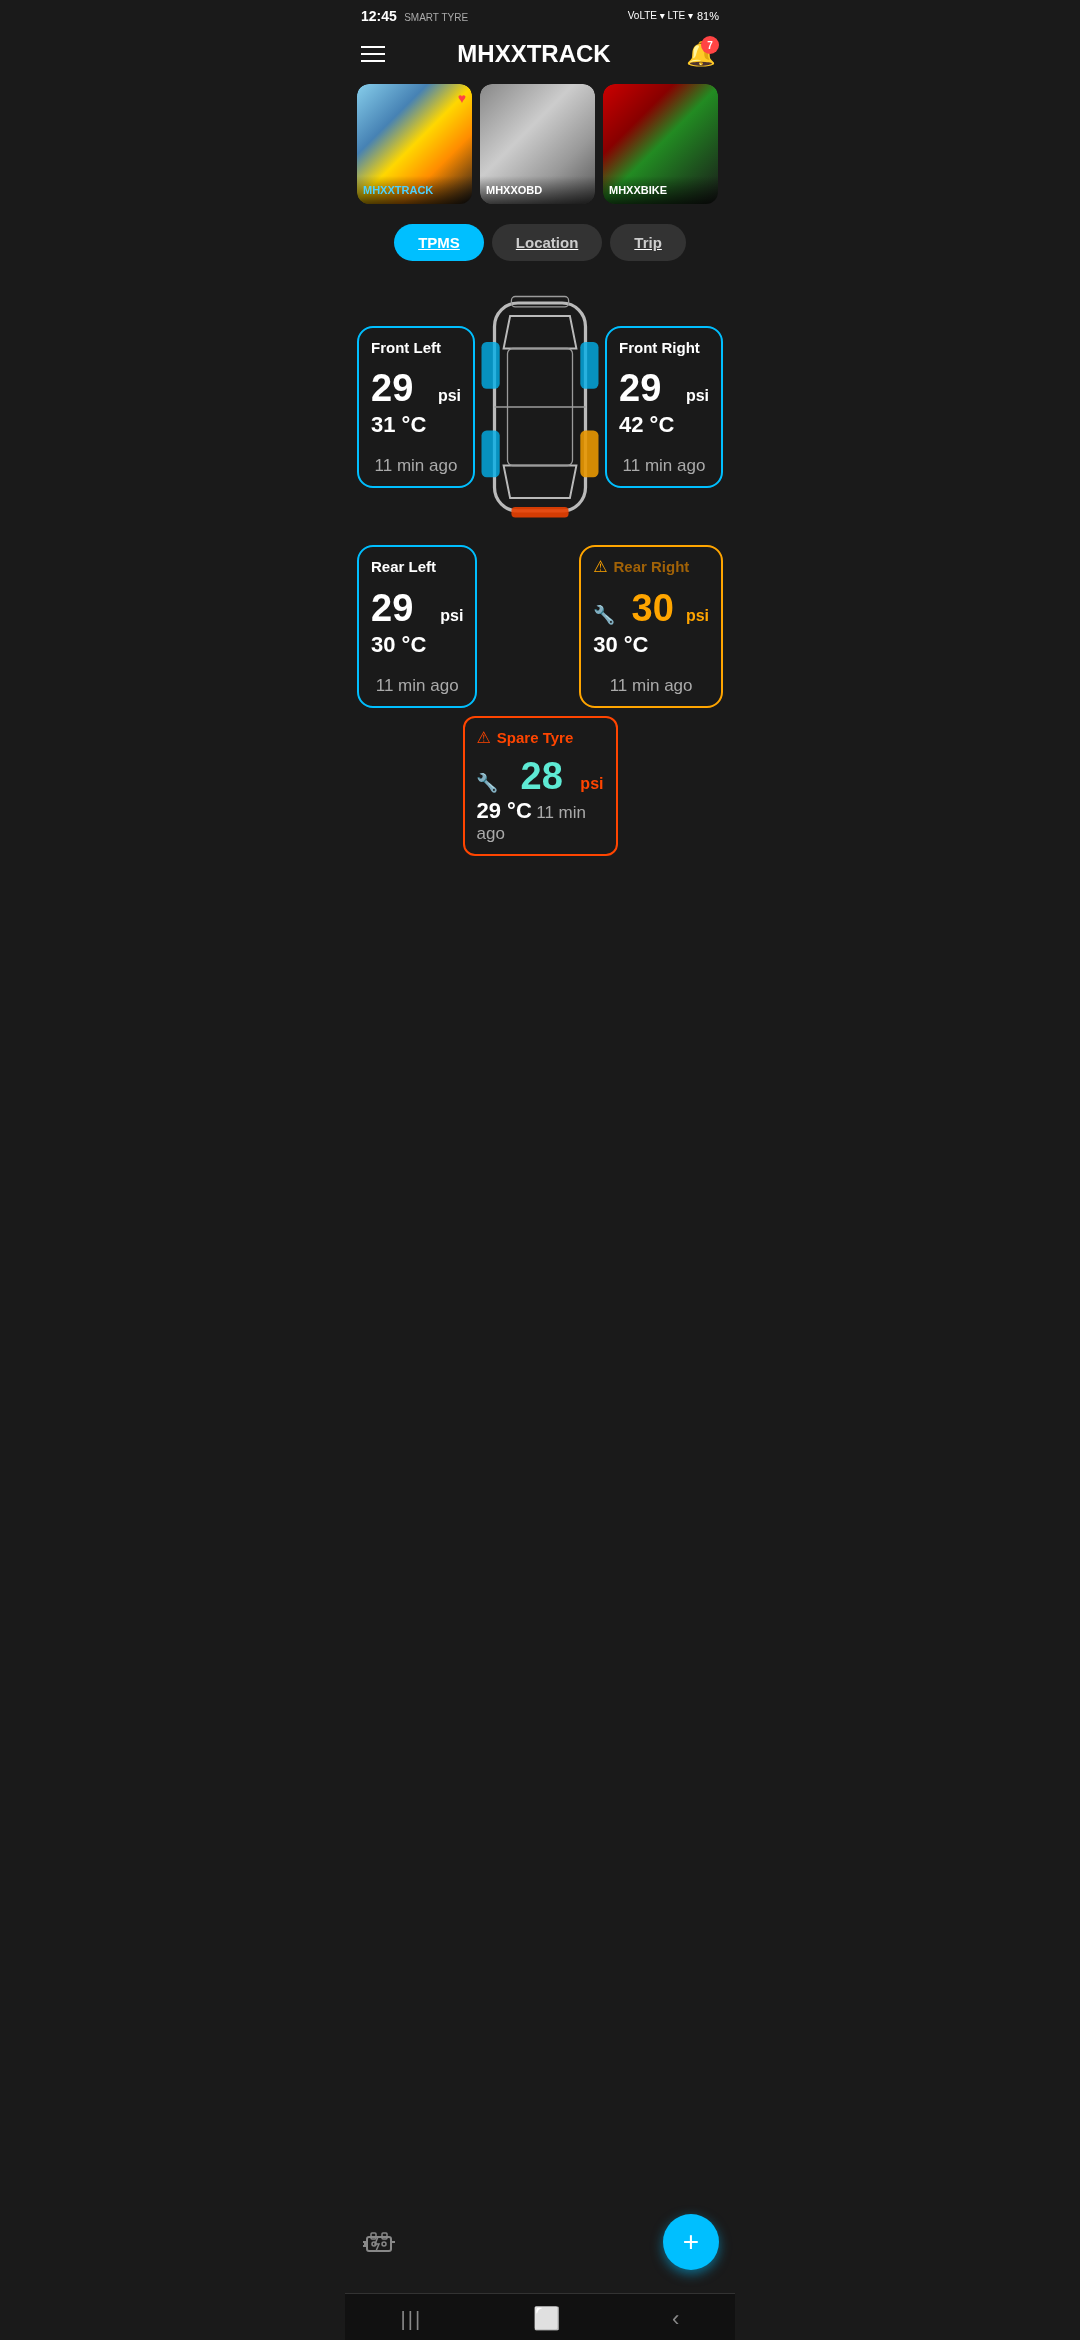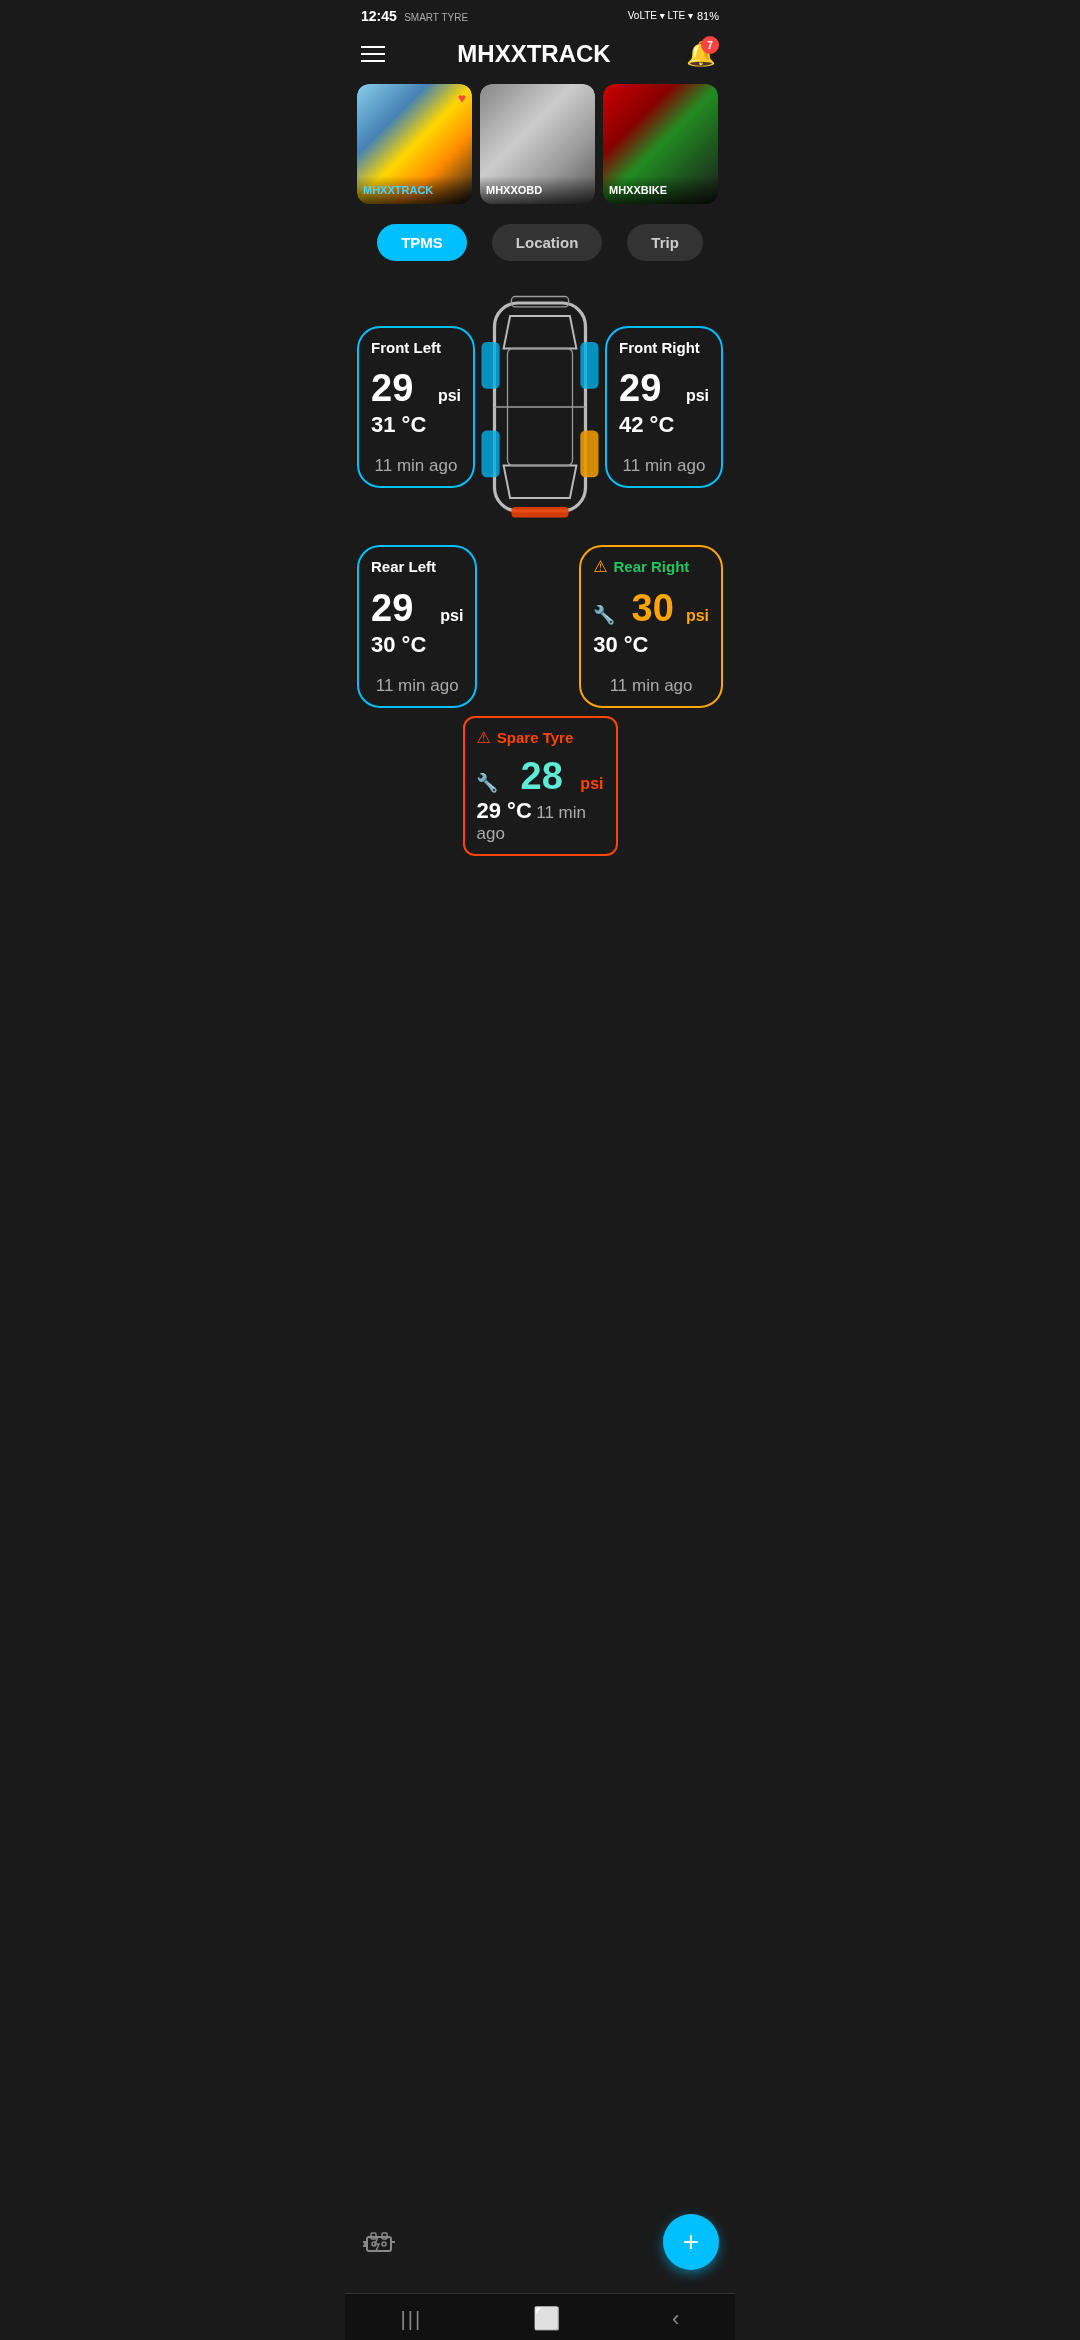--- a/index.html
+++ b/index.html
@@ -93,23 +93,24 @@
     .car2-bg {
       background: linear-gradient(135deg, #888 0%, #ccc 40%, #999 70%, #555 100%);
     }
     .car3-bg {
       background: linear-gradient(135deg, #cc0000 0%, #880000 30%, #228B22 50%, #1a1a1a 100%);
     }
 
     
     .tabs {
       display: flex;
-      gap: 25px;
+      gap: 8px;
       padding: 8px 16px 16px;
       justify-content: center;
+      text-decoration: underline;
     }
     .tab {
       padding: 10px 24px;
       border-radius: 25px;
       font-size: 15px;
       font-weight: bold;
       cursor: pointer;
       border: none;
     }
     .tab.active { background: #00bfff; color: #fff; }
@@ -125,36 +126,36 @@
       display: flex;
       justify-content: space-between;
       align-items: center;
       width: 100%;
       margin-bottom: 8px;
     }
 
     .tyre-card {
       width: 155px;
       min-height: 160px;
-      border-radius: 23px;
+      border-radius: 16px;
       border: 2px solid #00bfff;
       background: transparent;
       padding: 10px 12px;
       display: flex;
       flex-direction: column;
       gap: 2px;
     }
     .tyre-card.warning {
       border-color: #FFA500;
     }
 
     .tyre-name {
       font-size: 15px; font-weight: bold; line-height: 1.3;
     }
-    .tyre-name.warning { color: #22c55e; }
+    .tyre-name.warning { color: #a16207; }
     .tyre-name.danger { color: #FF4500; }
 
     .tyre-pressure {
       display: flex; align-items: baseline; gap: 12px;
       margin-top: 8px;
       justify-content: space-between;
     }
     .pressure-val {
       font-size: 38px; font-weight: bold;
     }

